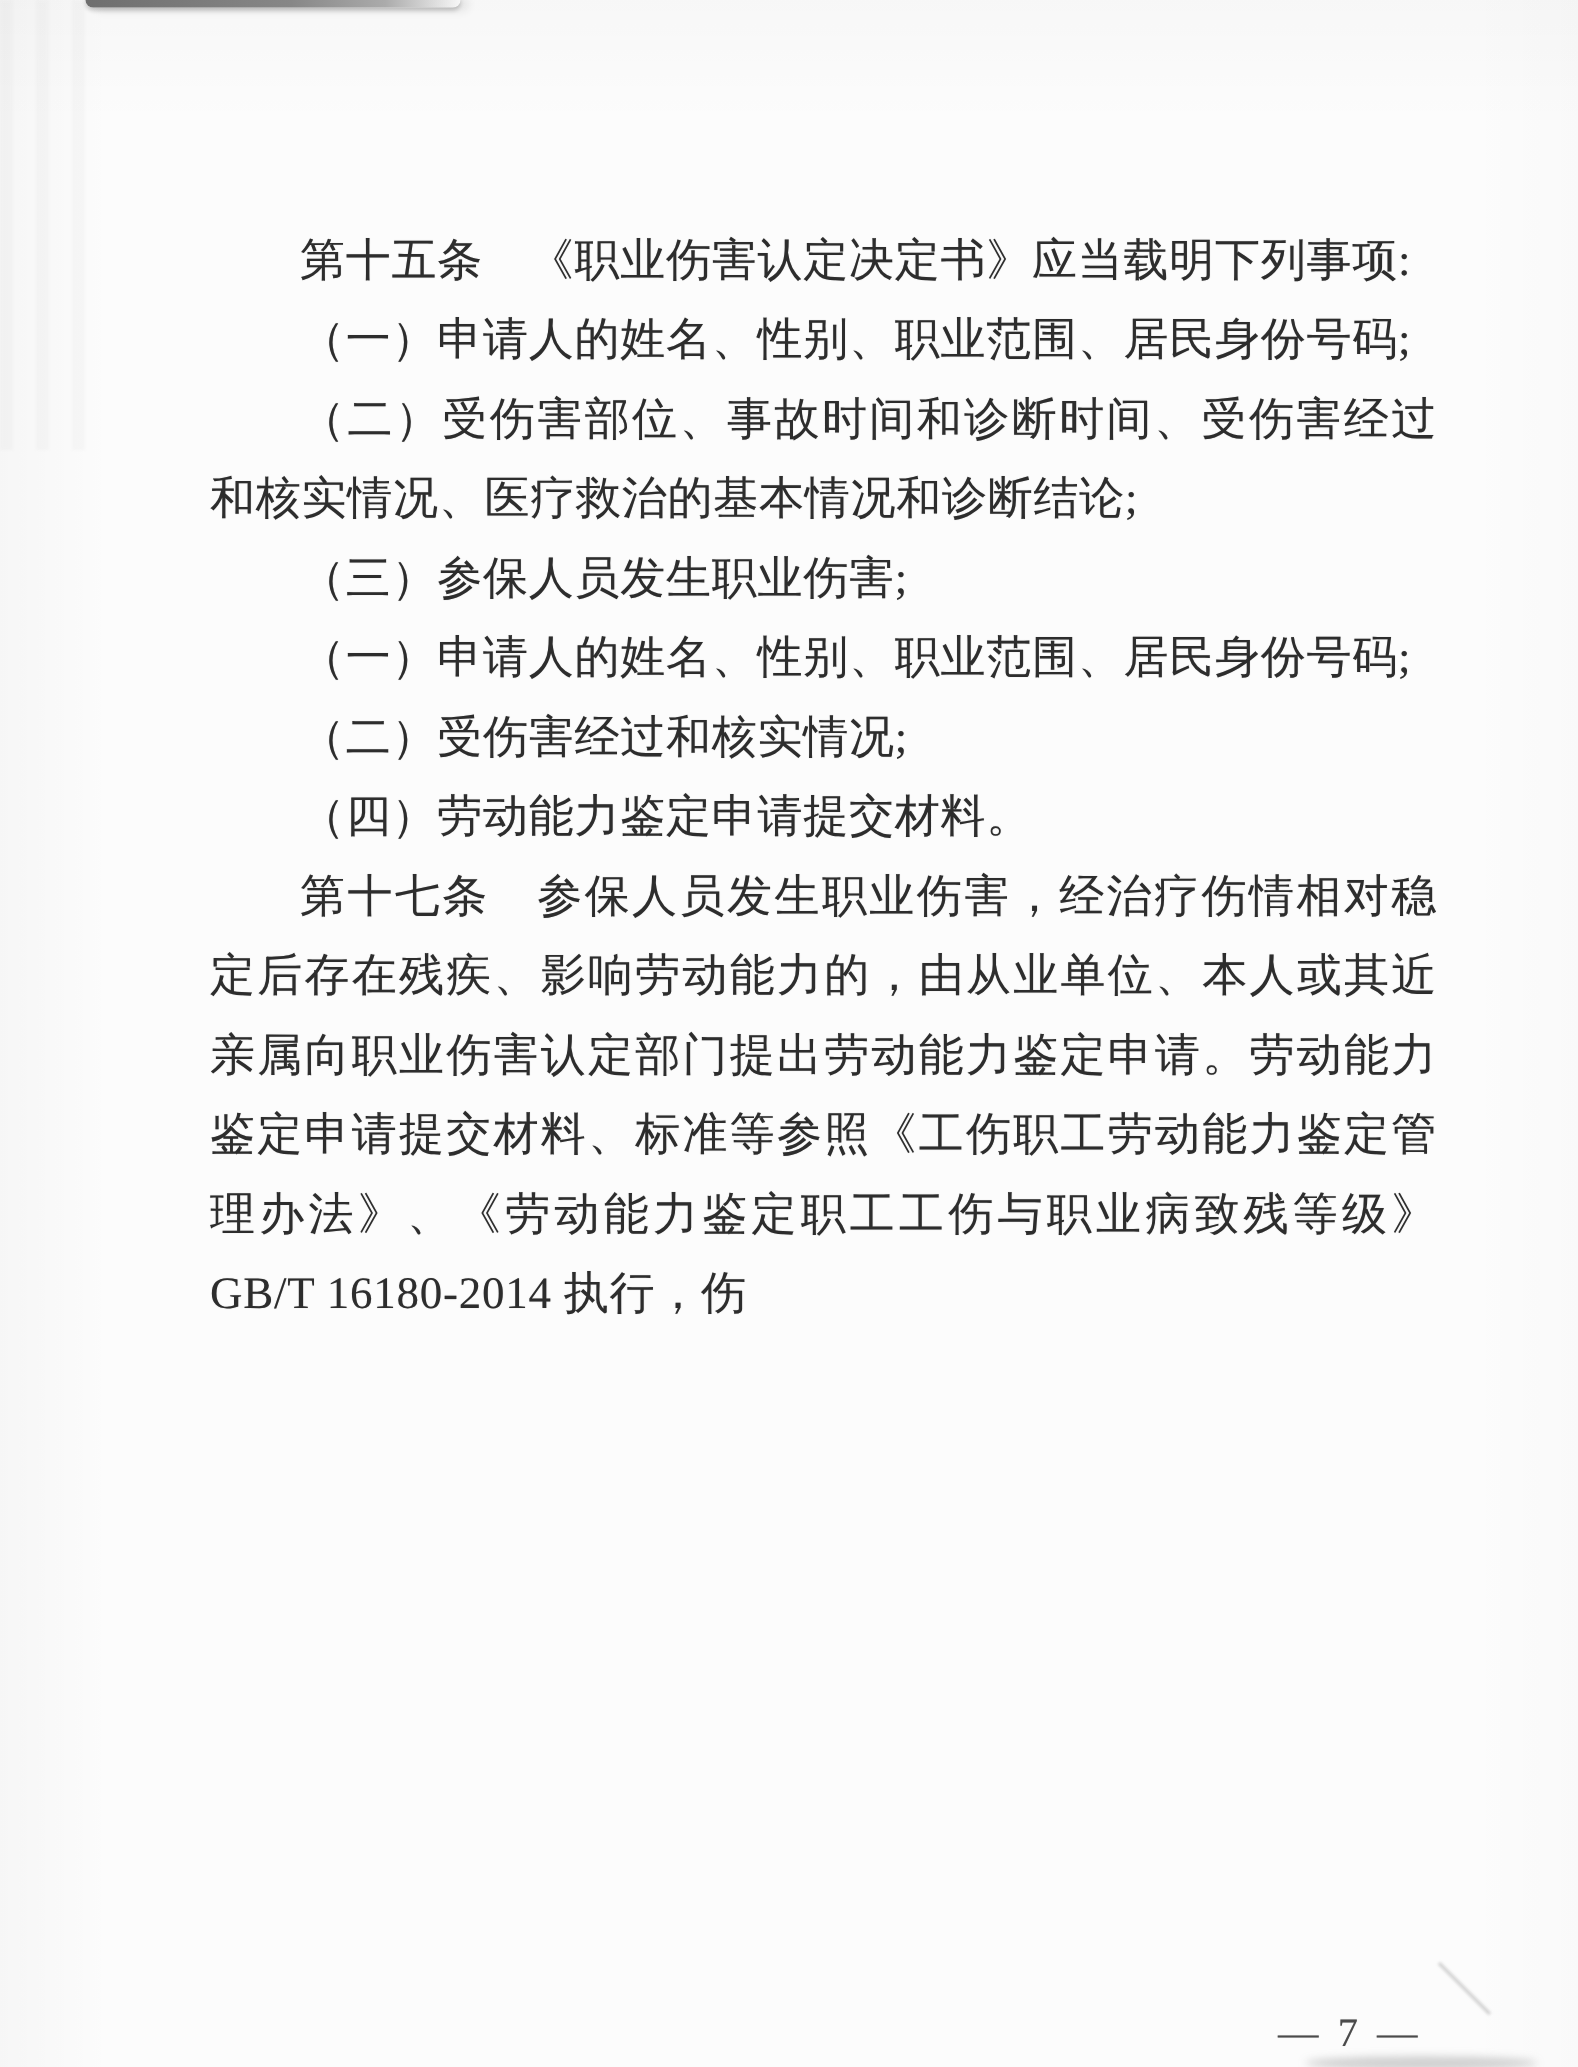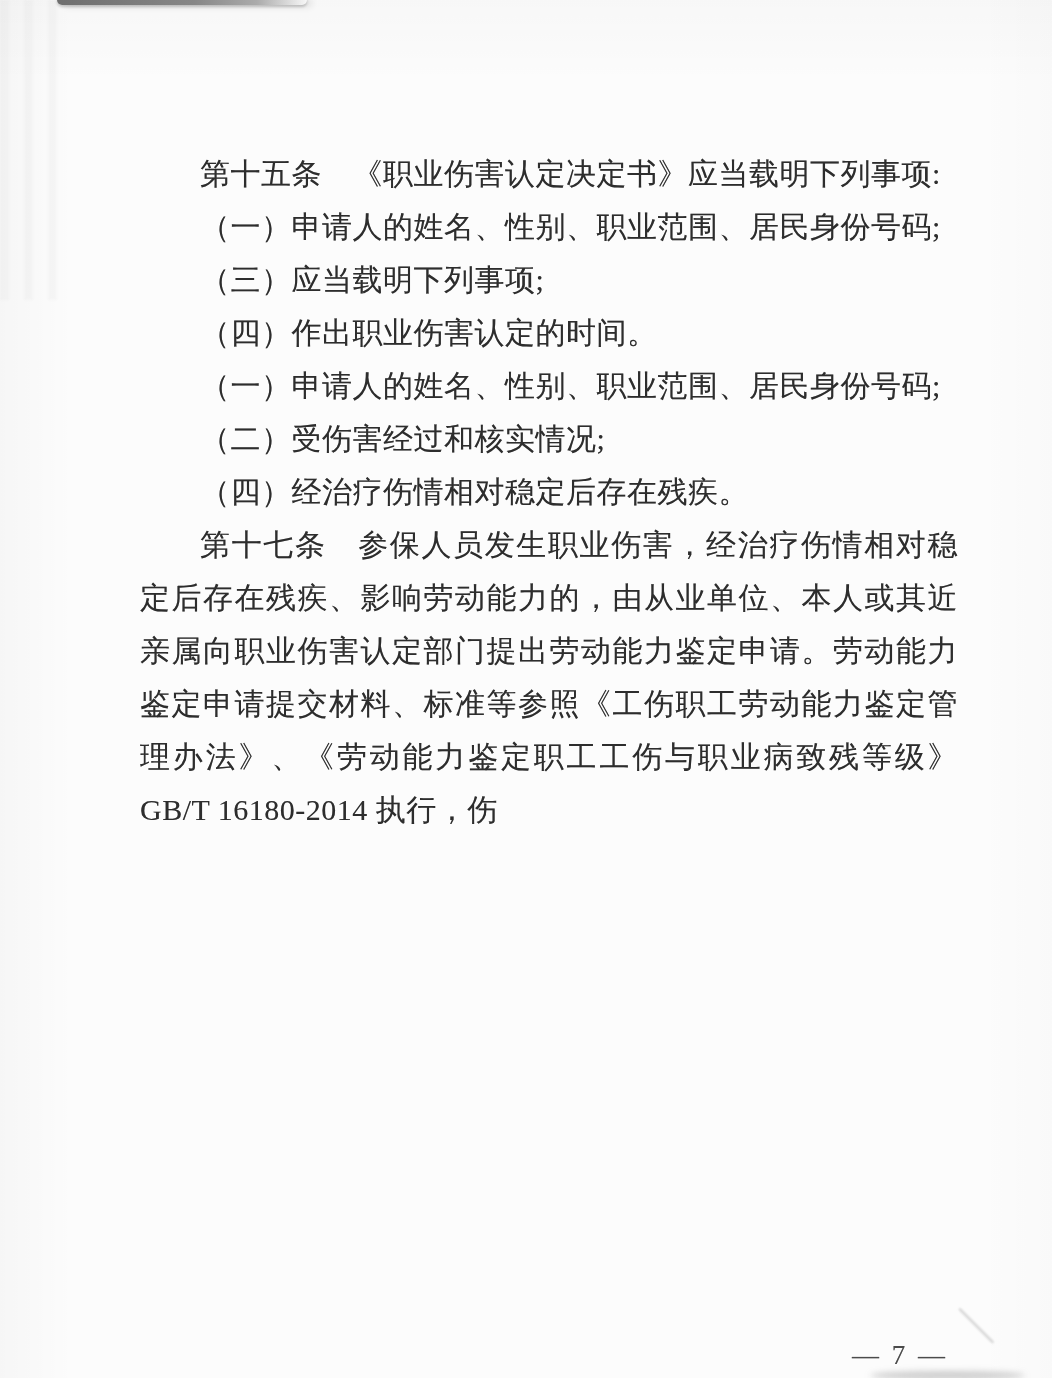--- a/index.html
+++ b/index.html
@@ -97,25 +97,25 @@
 <body>
 
 <div class="page">
 
   <div class="top-bar"></div>
   <div class="edge-streaks"></div>
 
   <main class="doc">
     <p>第十五条　《职业伤害认定决定书》应当载明下列事项:</p>
     <p>（一）申请人的姓名、性别、职业范围、居民身份号码;</p>
-    <p>（三）应当载明下列事项;</p>
-    <p>（四）作出职业伤害认定的时间。</p>
+    <p>（二）受伤害部位、事故时间和诊断时间、受伤害经过和核实情况、医疗救治的基本情况和诊断结论;</p>
+    <p>（三）参保人员发生职业伤害;</p>
     <p>（一）申请人的姓名、性别、职业范围、居民身份号码;</p>
     <p>（二）受伤害经过和核实情况;</p>
-    <p>（四）经治疗伤情相对稳定后存在残疾。</p>
+    <p>（四）劳动能力鉴定申请提交材料。</p>
     <p>第十七条　参保人员发生职业伤害，经治疗伤情相对稳定后存在残疾、影响劳动能力的，由从业单位、本人或其近亲属向职业伤害认定部门提出劳动能力鉴定申请。劳动能力鉴定申请提交材料、标准等参照《工伤职工劳动能力鉴定管理办法》、《劳动能力鉴定职工工伤与职业病致残等级》GB/T 16180-2014 执行，伤</p>
   </main>
 
   <div class="page-number">— 7 —</div>
   <div class="smudge"></div>
   <div class="scratch"></div>
 
 </div>
 
 </body></html>

